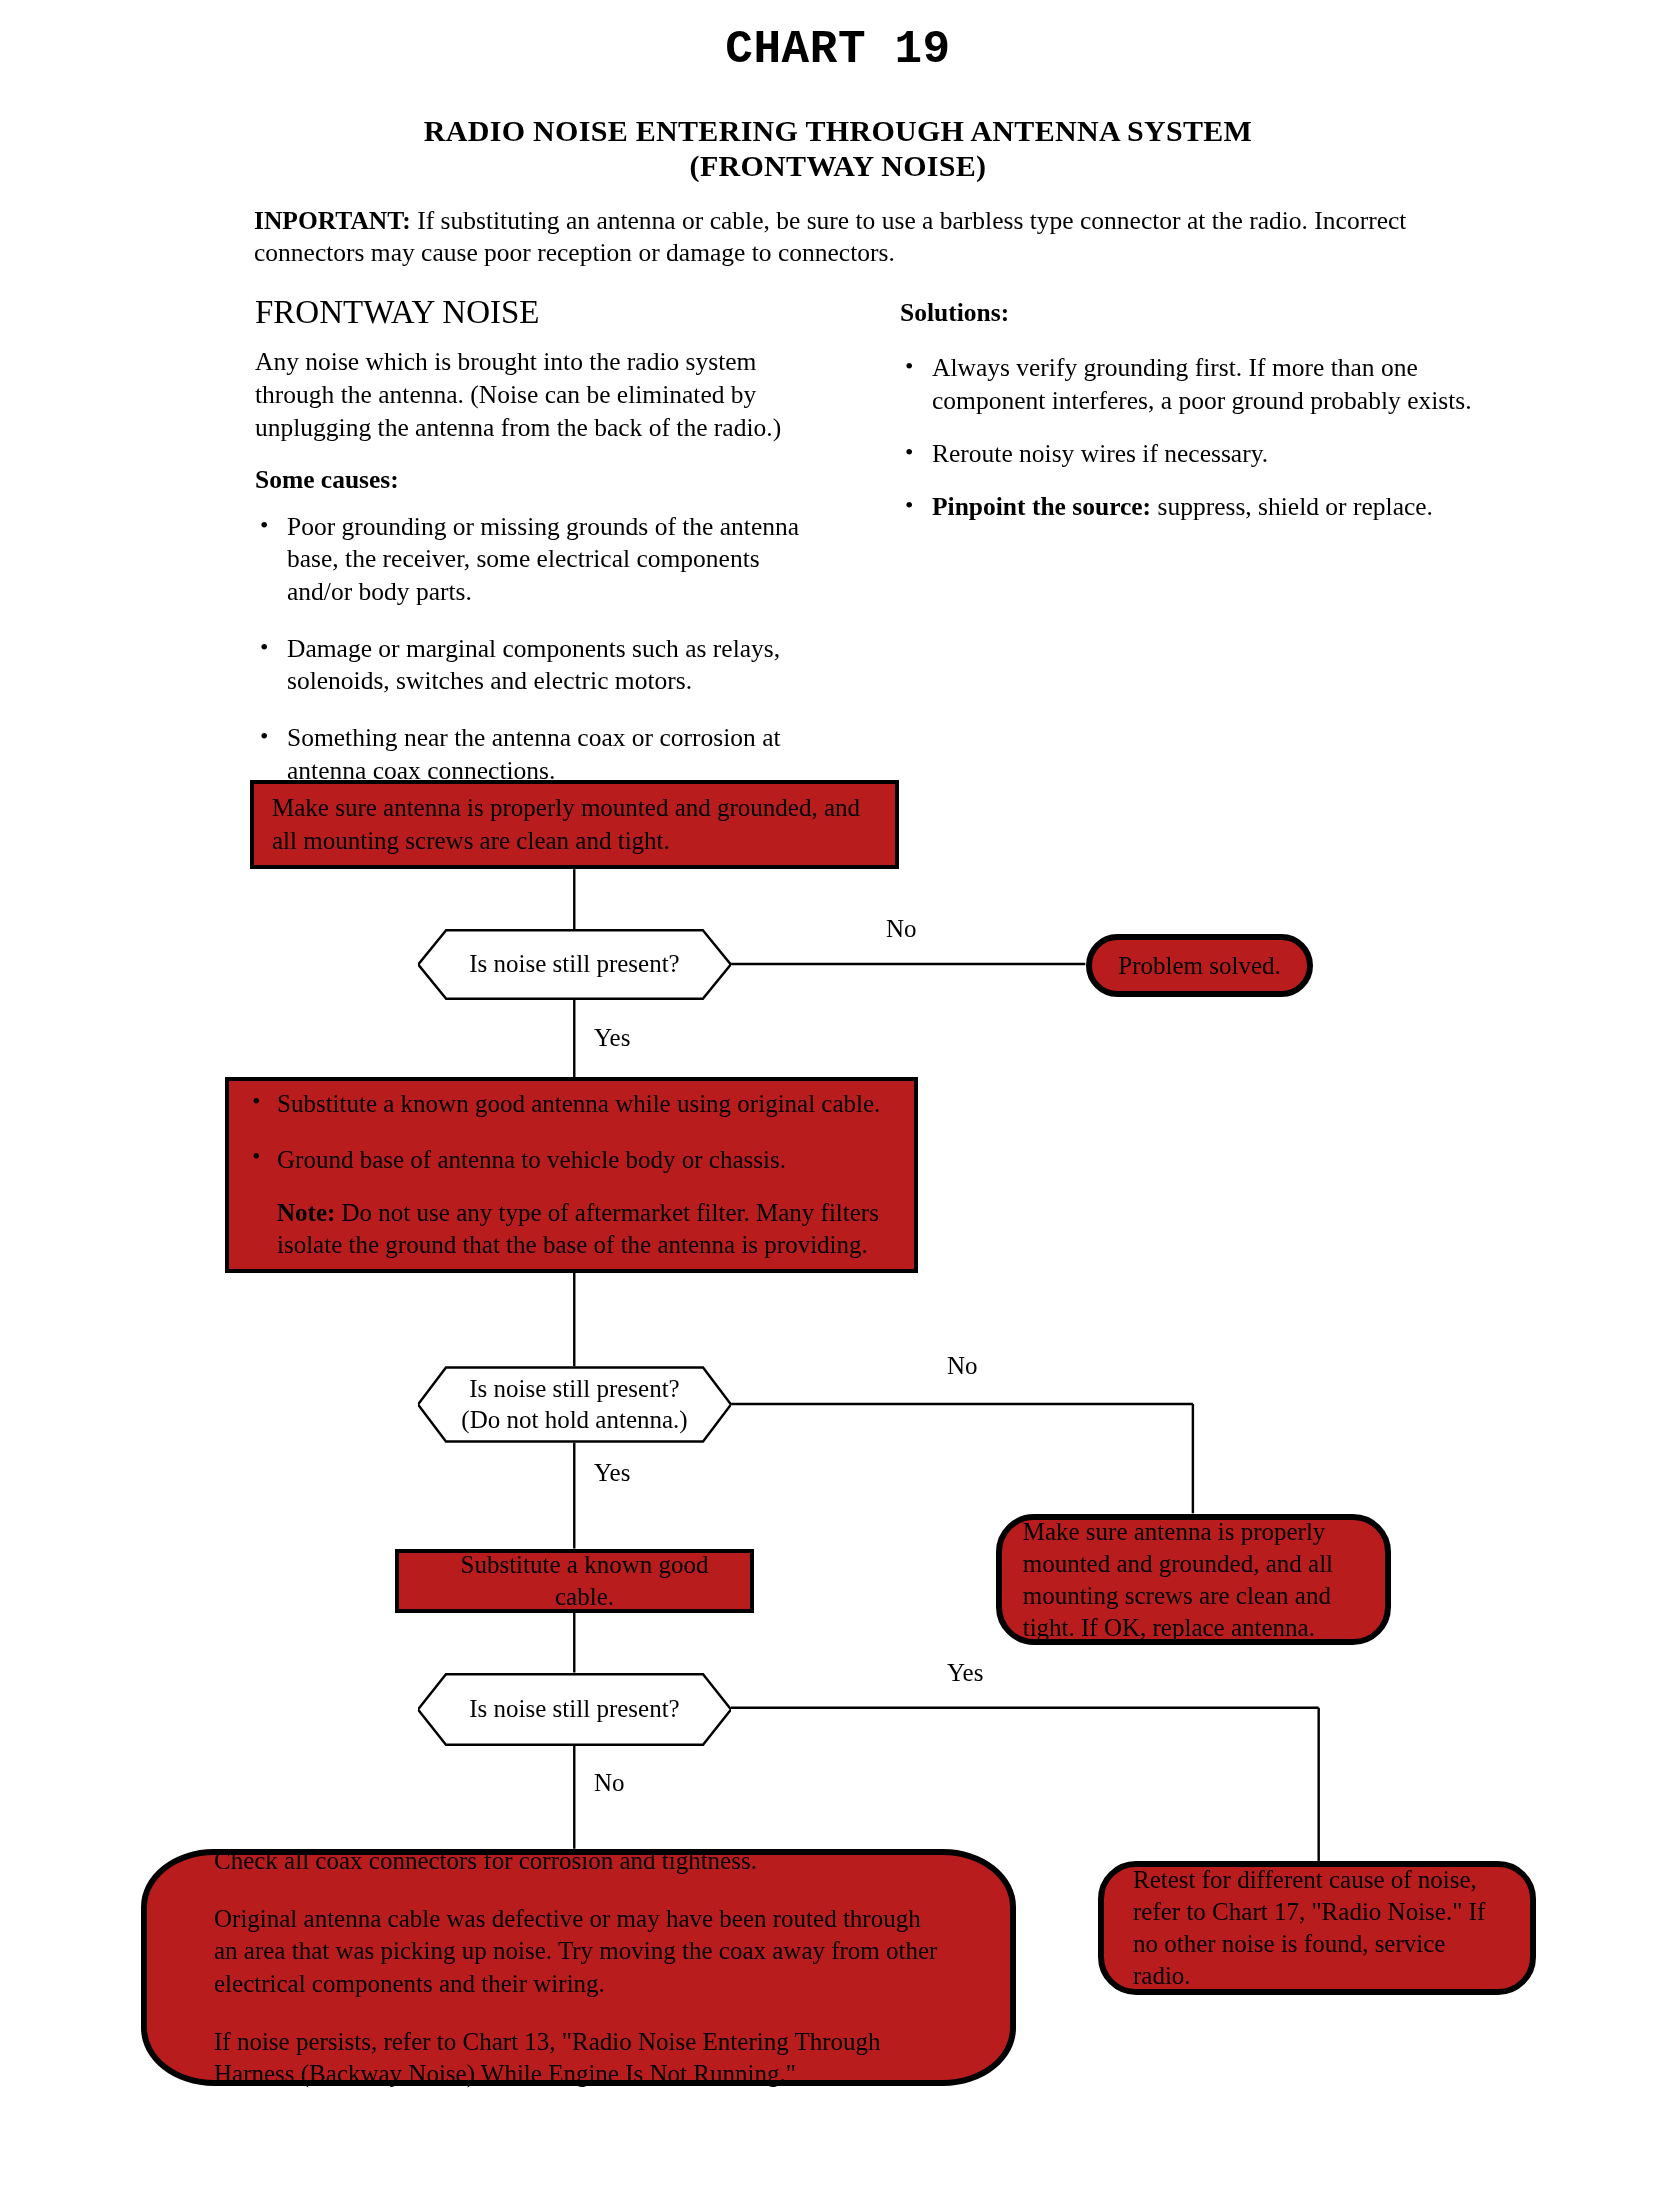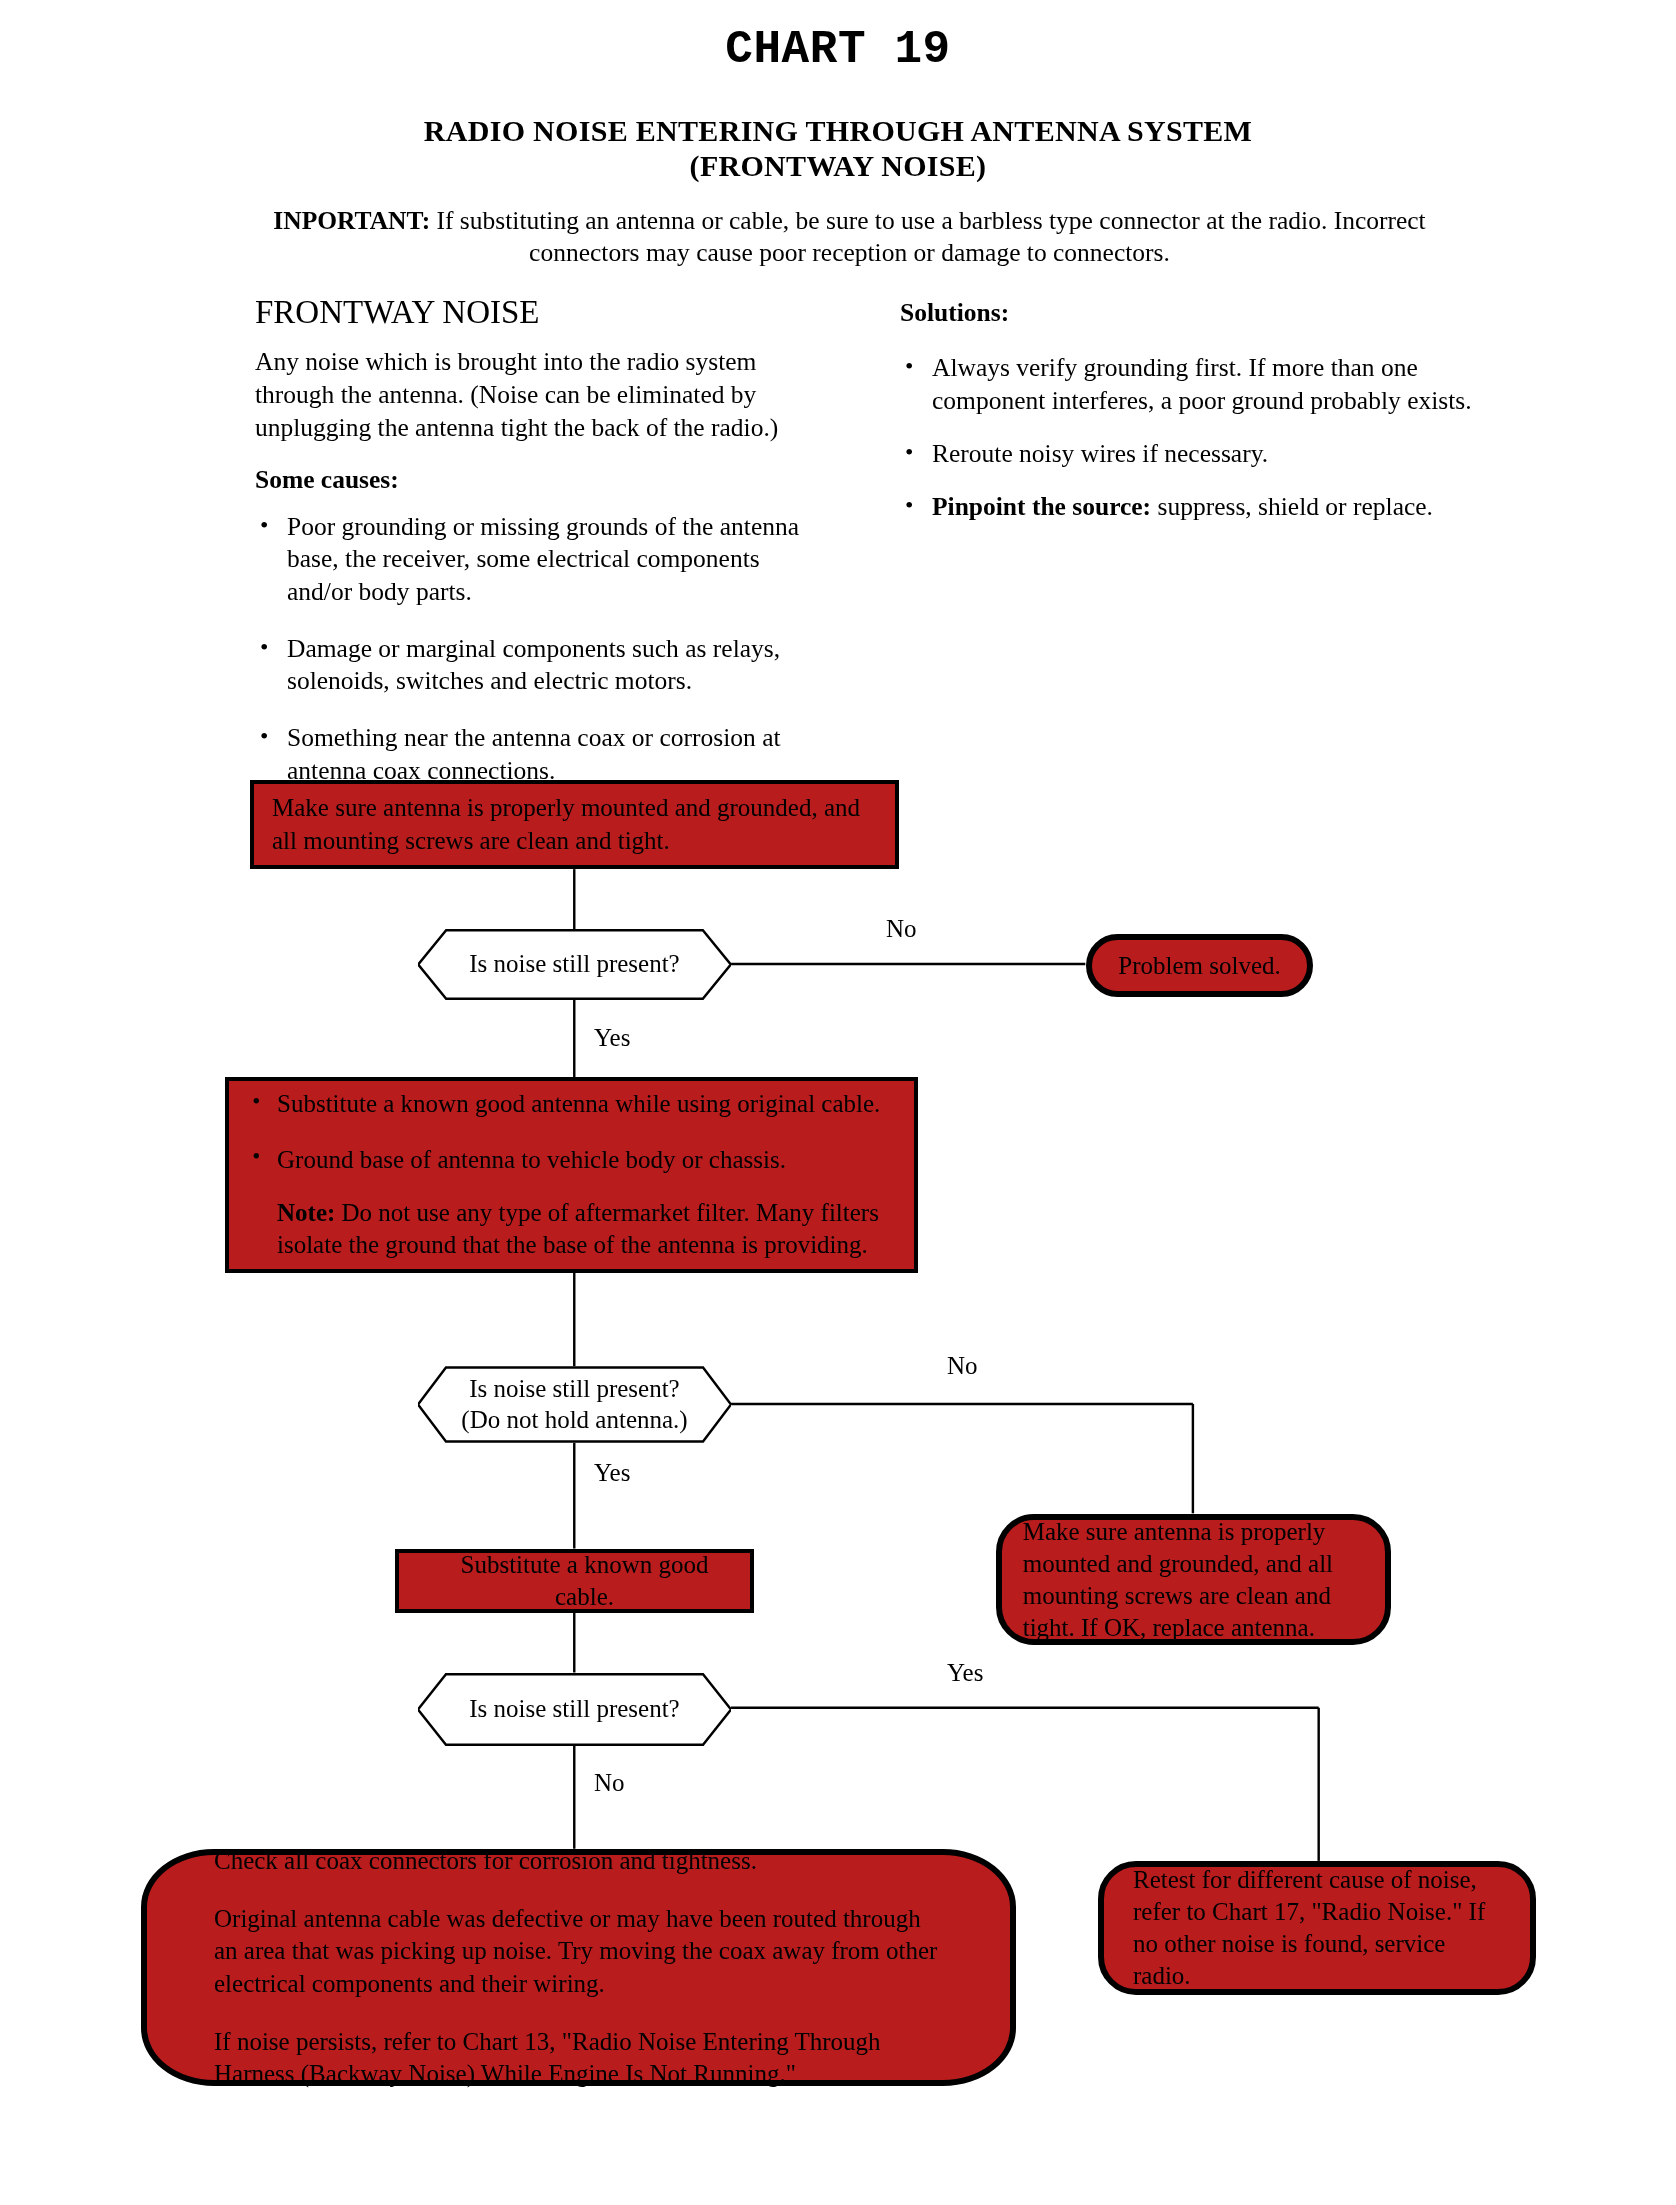--- a/index.html
+++ b/index.html
@@ -34,21 +34,21 @@
   }
   #sub1{ top:114px; }
   #sub2{ top:149px; }
 
   
   .important-block{
     position:absolute;
     left:254px; top:205px; width:1191px;
     font-size:25.5px;
     line-height:1.26;
-    text-align:center;
+    text-align:left;
   }
   .important-block b{font-weight:bold;}
 
   
   .col-left{
     position:absolute; left:255px; top:294px; width:571px;
   }
   .col-right{
     position:absolute; left:900px; top:298px; width:614px;
   }
@@ -177,21 +177,21 @@
   <div class="subtitle" id="sub1">RADIO NOISE ENTERING THROUGH ANTENNA SYSTEM</div>
   <div class="subtitle" id="sub2">(FRONTWAY NOISE)</div>
 
   <div class="important-block">
     <b>INPORTANT:</b>
     <span>If substituting an antenna or cable, be sure to use a barbless type connector at the radio. Incorrect connectors may cause poor reception or damage to connectors.</span>
   </div>
 
   <div class="col-left">
     <div class="section-head">FRONTWAY NOISE</div>
-    <div class="para">Any noise which is brought into the radio system through the antenna. (Noise can be eliminated by unplugging the antenna tight the back of the radio.)</div>
+    <div class="para">Any noise which is brought into the radio system through the antenna. (Noise can be eliminated by unplugging the antenna from the back of the radio.)</div>
     <div class="sub-head">Some causes:</div>
     <ul class="bl tight">
       <li>Poor grounding or missing grounds of the antenna base, the receiver, some electrical components and/or body parts.</li>
       <li>Damage or marginal components such as relays, solenoids, switches and electric motors.</li>
       <li>Something near the antenna coax or corrosion at antenna coax connections.</li>
     </ul>
   </div>
 
   <div class="col-right">
     <div class="sub-head-solutions">Solutions:</div>

